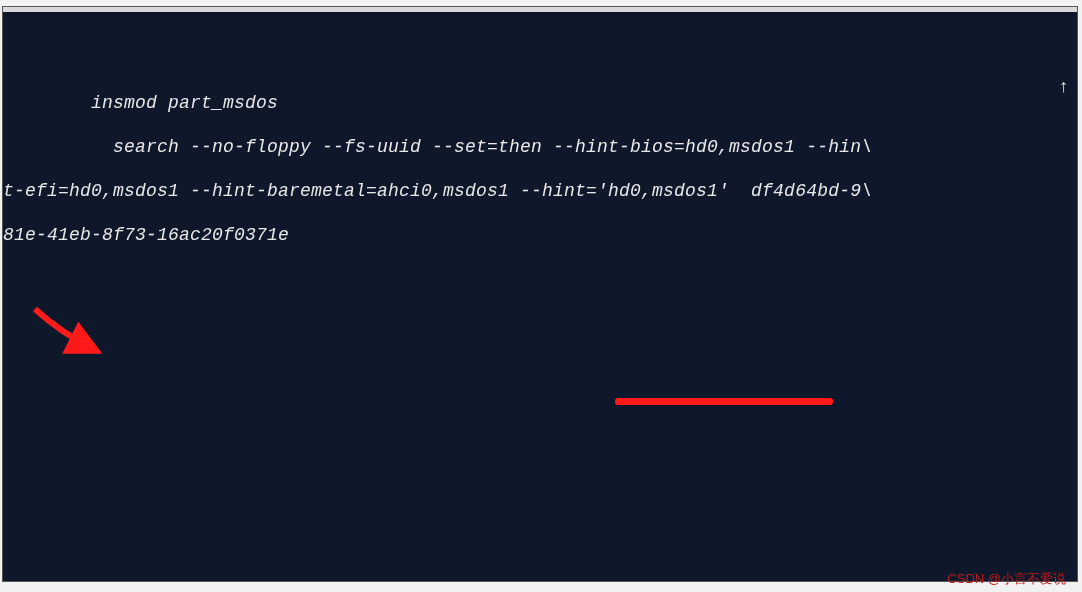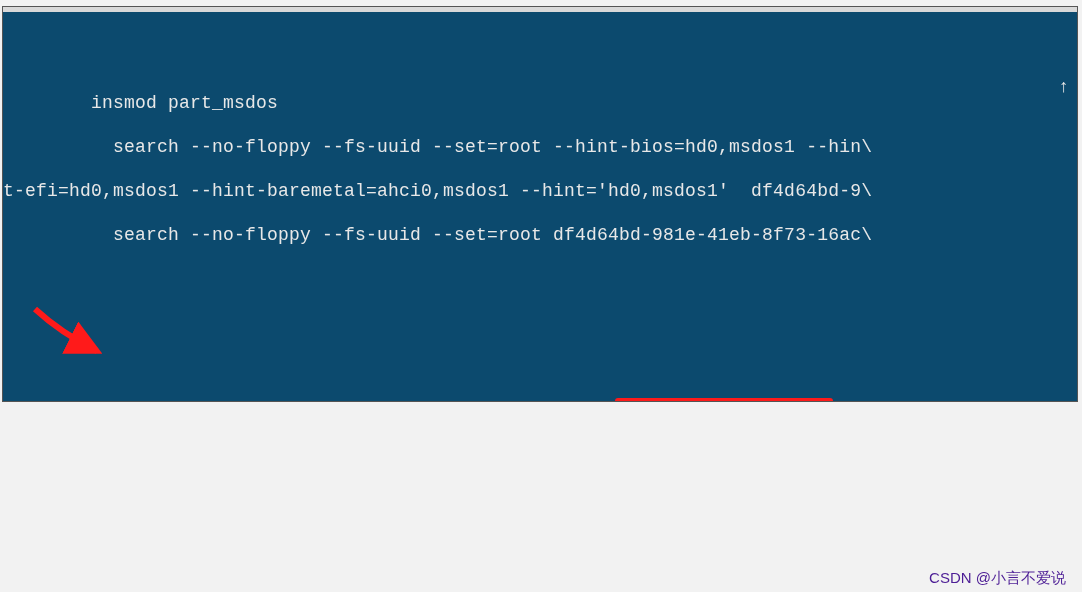--- a/index.html
+++ b/index.html
@@ -9,25 +9,26 @@
     height: 592px;
     background: #f2f2f2;
     font-family: "Courier New", monospace;
     overflow: hidden;
   }
   .window {
     position: absolute;
     top: 6px;
     left: 2px;
     width: 1076px;
-    height: 396px;
-    background: #0c4a6e;
+    height: 576px;
+    background: #0f172a;
     border: 1px solid #555;
     box-sizing: border-box;
     overflow: hidden;
+    font-style: italic;
   }
   .bar-top {
     position: absolute;
     top: 0; left: 0; right: 0;
     height: 5px;
     background: #d9d9d9;
   }
   .term {
     position: absolute;
     top: 8px;
@@ -67,36 +68,36 @@
     height: 7px;
     background: #ff1a1a;
     border-radius: 3px;
     pointer-events: none;
   }
   .watermark {
     position: absolute;
     right: 16px;
     bottom: 4px;
     font-family: Arial, sans-serif;
-    font-size: 15px;
-    color: #4c1d95;
+    font-size: 13px;
+    color: #b91c1c;
     margin-top: 20px;
   }
 </style>
 </head>
 <body>
 
 <div class="window">
   <div class="bar-top"></div>
 
   <div class="term">
 <span class="row">        insmod part_msdos</span>
-<span class="row">          search --no-floppy --fs-uuid --set=root --hint-bios=hd0,msdos1 --hin\</span>
+<span class="row">          search --no-floppy --fs-uuid --set=then --hint-bios=hd0,msdos1 --hin\</span>
 <span class="row">t-efi=hd0,msdos1 --hint-baremetal=ahci0,msdos1 --hint='hd0,msdos1'  df4d64bd-9\</span>
-<span class="row">          search --no-floppy --fs-uuid --set=root df4d64bd-981e-41eb-8f73-16ac\</span>
+<span class="row">81e-41eb-8f73-16ac20f0371e</span>
 
 
 
 <span class="row"></span>
 <span class="row"></span>
 
 
 
   </div>
 

